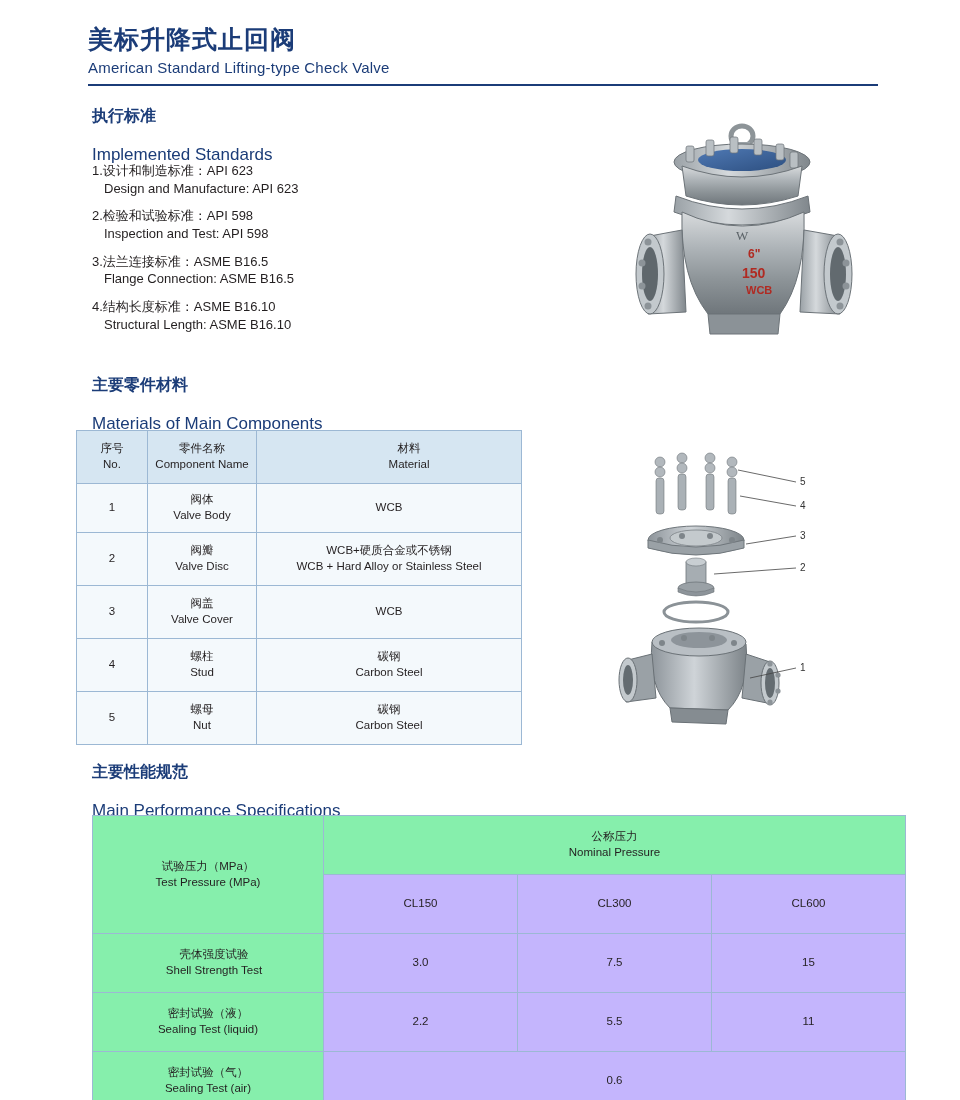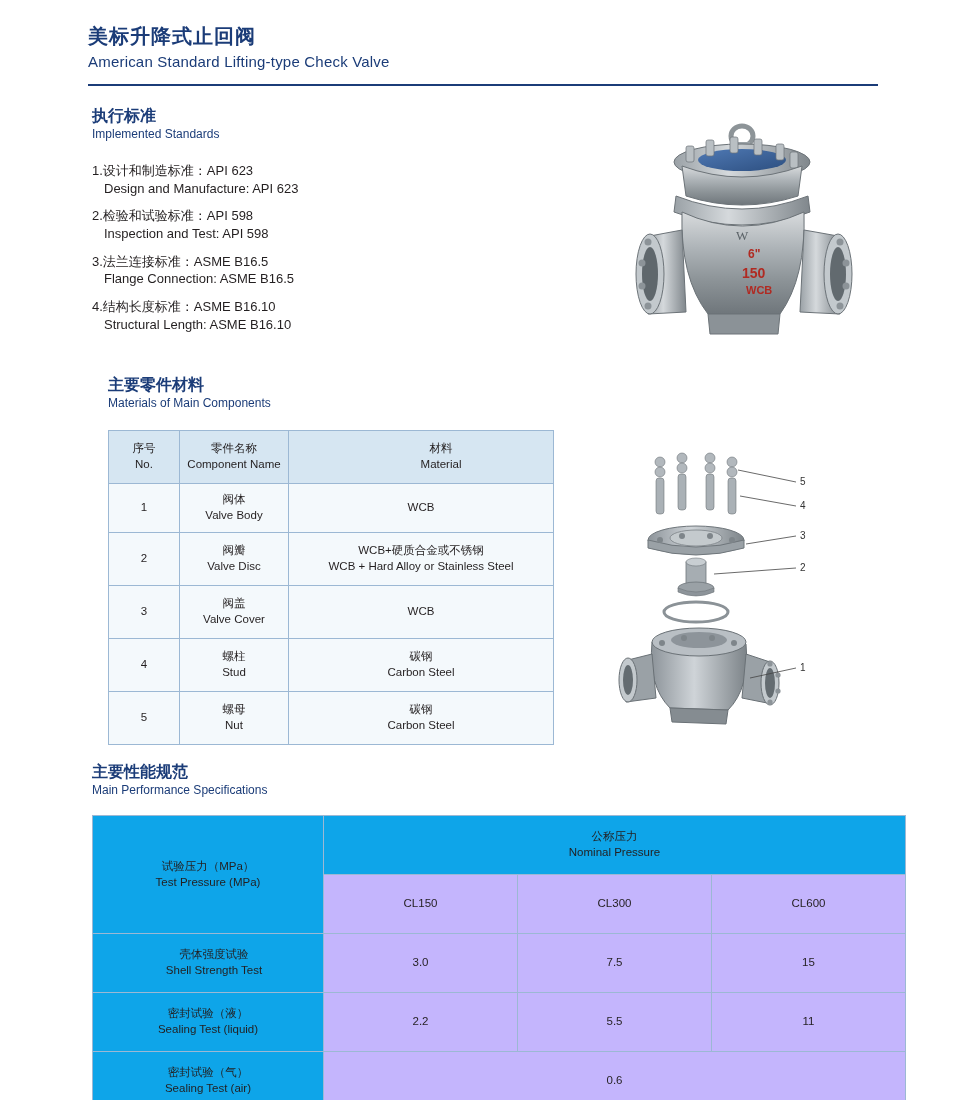--- a/index.html
+++ b/index.html
@@ -23,21 +23,21 @@
   }
 
   
   .header {
     position: absolute;
     left: 88px;
     top: 24px;
     width: 790px;
   }
   .title-cn {
-    font-size: 20px;
+    font-size: 25px;
     font-weight: bold;
     color: #1b3c78;
     letter-spacing: 1px;
     line-height: 1.25;
   }
   .title-en {
     font-size: 15px;
     color: #1b3c78;
     margin-top: 4px;
     letter-spacing: 0.2px;
@@ -55,23 +55,23 @@
   .section-h {
     position: absolute;
   }
   .sec-cn {
     font-size: 16px;
     font-weight: bold;
     color: #1b3c78;
     line-height: 1.3;
   }
   .sec-en {
-    font-size: 12px;
+    font-size: 17px;
     color: #1b3c78;
-    margin-top: 0;
+    margin-top: 18px;
   }
 
   
   .standards {
     position: absolute;
     left: 92px;
     top: 162px;
     width: 420px;
     font-size: 13px;
     color: #231f20;
@@ -102,35 +102,35 @@
     text-align: center;
     vertical-align: middle;
     font-weight: normal;
     padding: 3px 4px;
     line-height: 1.35;
   }
   .hd {
     background: #d6e6f2;
   }
   .lbl {
-    background: #0ea5e9;
+    background: #86efac;
   }
   .val {
     background: #f4f9fc;
   }
   .val-white {
     background: #c4b5fd;
     margin-left: 44px;
   }
   .cell-cn { display: block; }
   .cell-en { display: block; }
 
   
   #materials-table {
-    left: 108px;
+    left: 76px;
     top: 430px;
   }
   #materials-table td {
     height: 28px;
   }
 
   
   #performance-table {
     left: 92px;
     top: 815px;
@@ -180,21 +180,21 @@
     <div class="std-item">
       <div class="std-cn">3.法兰连接标准：ASME B16.5</div>
       <div class="std-en">Flange Connection: ASME B16.5</div>
     </div>
     <div class="std-item">
       <div class="std-cn">4.结构长度标准：ASME B16.10</div>
       <div class="std-en">Structural Length: ASME B16.10</div>
     </div>
   </div>
 
-  <div class="section-h" style="left:108px; top:375px;">
+  <div class="section-h" style="left:92px; top:375px;">
     <div class="sec-cn">主要零件材料</div>
     <div class="sec-en">Materials of Main Components</div>
   </div>
 
   <table class="tbl" id="materials-table">
     <tbody>
         <tr>
       <td class="hd" style="width:62px; height:46px;">
         <span class="cell-cn">序号</span>
         <span class="cell-en">No.</span>

